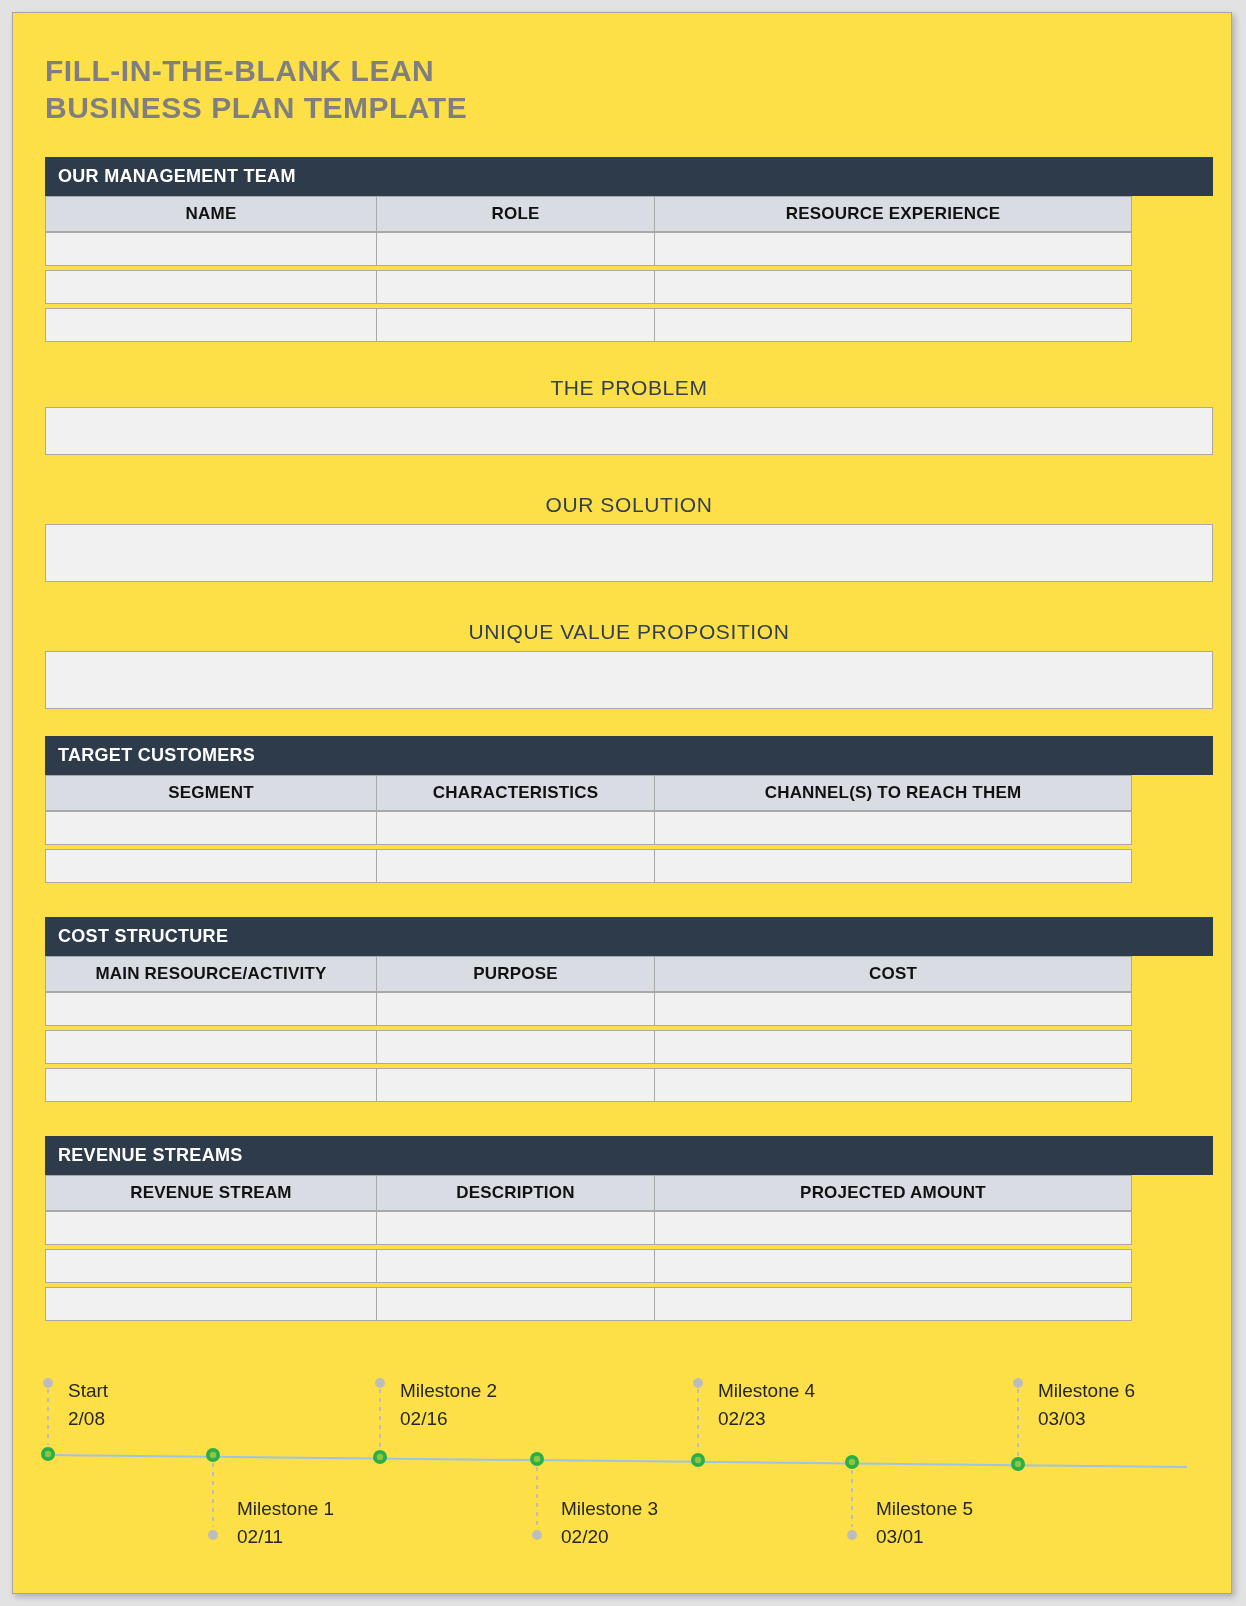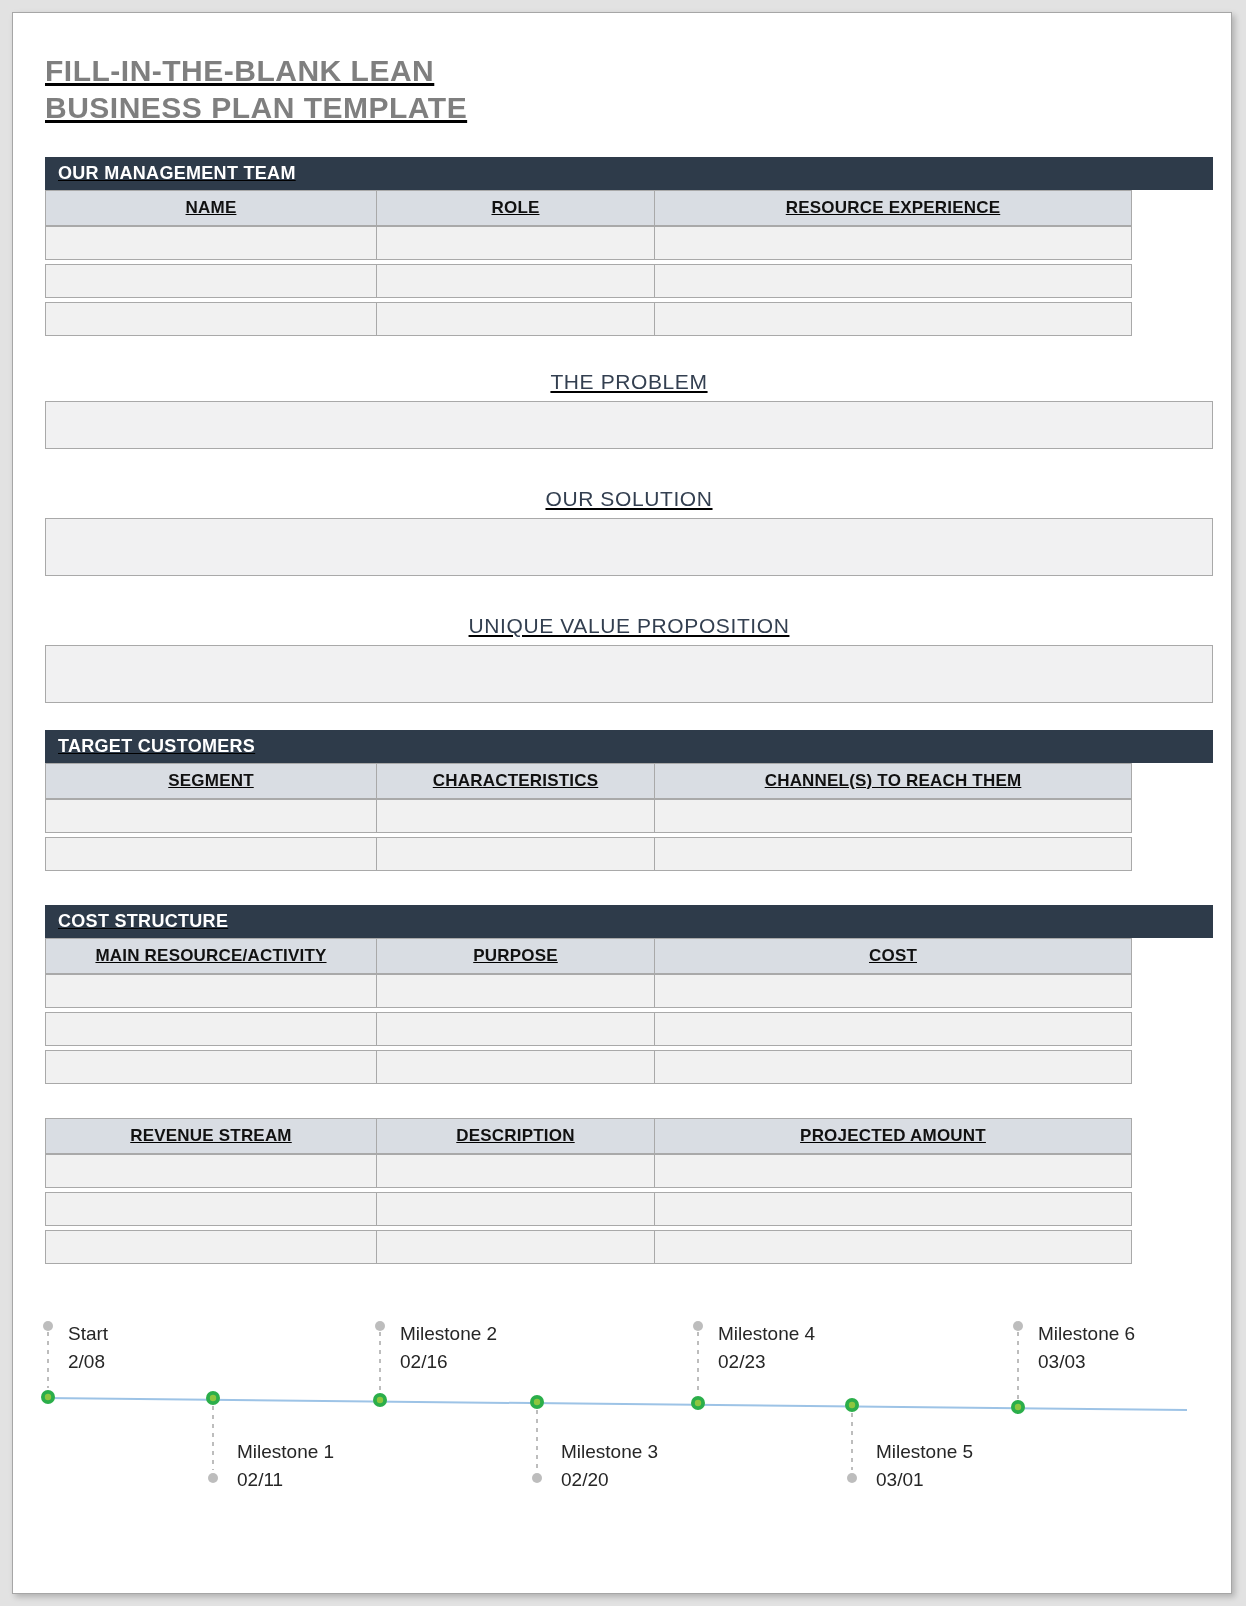--- a/index.html
+++ b/index.html
@@ -4,32 +4,32 @@
 <style>
   * { margin:0; padding:0; box-sizing:border-box; }
   html,body { width:1246px; height:1606px; }
   body {
     background:#e2e2e2;
     font-family:"Liberation Sans","DejaVu Sans",sans-serif;
     position:relative;
   }
   .page {
     position:absolute; left:12px; top:12px; width:1220px; height:1582px;
-    background:#ffffff; border:1px solid #a6a6a6;
+    background:#fde047; border:1px solid #a6a6a6;
     box-shadow:3px 3px 6px rgba(0,0,0,0.22);
-    padding:39px 20px 0 32px; overflow:hidden;text-decoration:underline;
+    padding:39px 20px 0 32px; overflow:hidden;
   }
   .doc-title {
     font-size:30px; line-height:37px; font-weight:bold;
     color:#7f7f7f; letter-spacing:0.5px;
   }
   
   .tpl-table { margin-top:31px; width:1168px; }
   .tpl-bar {
-    height:33px; background:#2e3b4a; color:#ffffff;
+    height:39px; background:#2e3b4a; color:#ffffff;
     display:flex; align-items:center; padding:11px 13px;
     font-size:18px; font-weight:bold; letter-spacing:0.3px;
   }
   .tpl-row { display:flex; }
   .tpl-row + .tpl-row { margin-top:4px; }
   .tpl-cell {
     border:1px solid #a9a9a9; height:34px;
   }
   .tpl-cell + .tpl-cell { margin-left:-1px; }
   .col-a { width:332px; }
@@ -155,20 +155,21 @@
       </div>
       <div class="tpl-row">
         <div class="tpl-cell col-a"></div>
         <div class="tpl-cell col-b"></div>
         <div class="tpl-cell col-c"></div>
       </div>
     </div>
   </div>
 
   <div class="tpl-table" style="margin-top:34px;">
+    <div class="tpl-bar">REVENUE STREAMS</div>
     <div class="tpl-row tpl-head">
       <div class="tpl-cell col-a">REVENUE STREAM</div>
       <div class="tpl-cell col-b">DESCRIPTION</div>
       <div class="tpl-cell col-c">PROJECTED AMOUNT</div>
     </div>
     <div class="tpl-body">
       <div class="tpl-row">
         <div class="tpl-cell col-a"></div>
         <div class="tpl-cell col-b"></div>
         <div class="tpl-cell col-c"></div>

